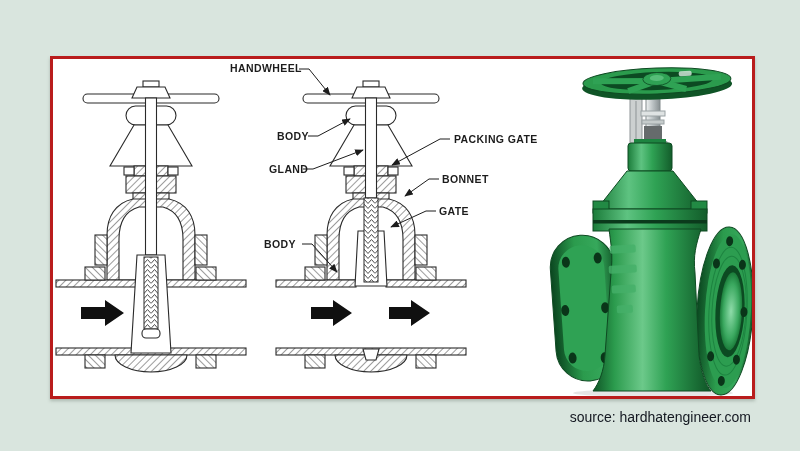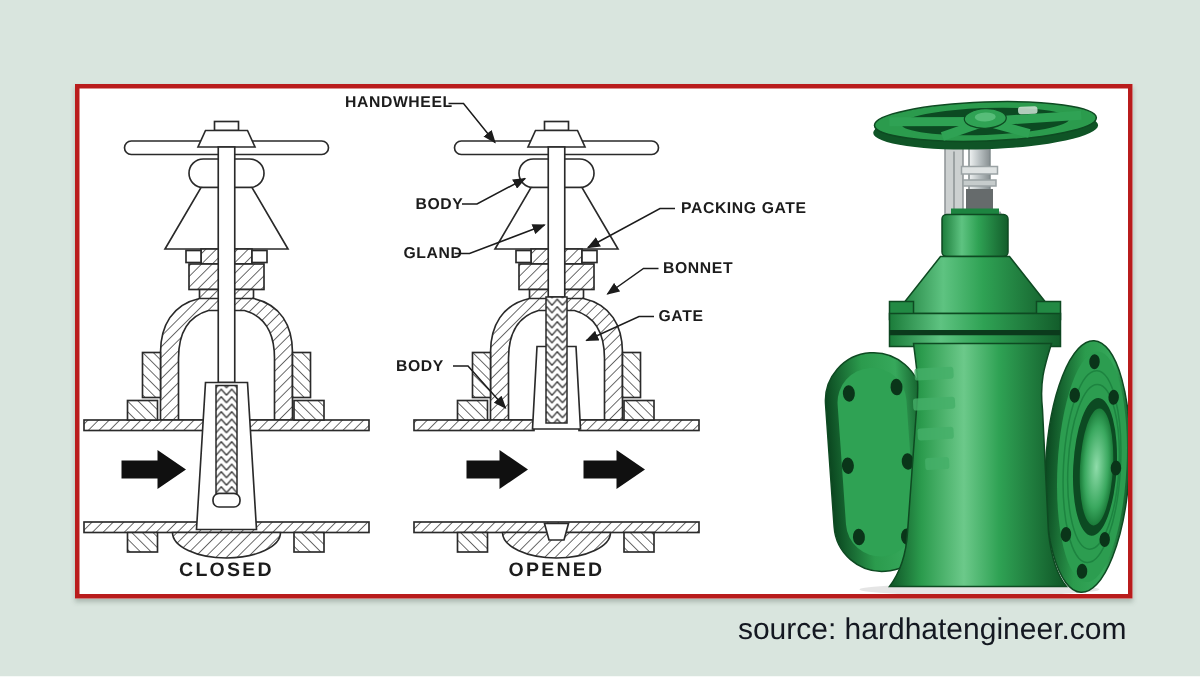--- a/index.html
+++ b/index.html
@@ -20,21 +20,21 @@
     font-weight:bold;font-size:10.5px;letter-spacing:.4px;
     color:var(--label-text,#1c1c1c);
   }
   .cap{
     position:absolute;width:100px;text-align:center;white-space:nowrap;
     font-weight:bold;font-size:13px;letter-spacing:1.5px;
     color:var(--label-text,#1c1c1c);
   }
   .source{
     position:absolute;right:49px;top:409px;
-    font-size:20px;color:var(--source-text,#141821);
+    font-size:14px;color:var(--source-text,#141821);
   }
   
   .ln{fill:#ffffff;stroke:var(--line,#2a2a2a);stroke-width:1.1;}
   .ht{fill:url(#hatch);stroke:var(--line,#2a2a2a);stroke-width:1.1;}
   .ht2{fill:url(#hatch2);stroke:var(--line,#2a2a2a);stroke-width:1.1;}
   .thr{fill:url(#threads);stroke:var(--line,#2a2a2a);stroke-width:1;}
   .leader{fill:none;stroke:var(--label-text,#1c1c1c);stroke-width:1;marker-end:url(#arr);}
   .flow{fill:#101010;stroke:none;}
 </style>
 </head>
@@ -231,18 +231,16 @@
     </svg>
 
     <div class="lbl" style="left:177px;top:3px">HANDWHEEL</div>
     <div class="lbl" style="left:224px;top:71px">BODY</div>
     <div class="lbl" style="left:216px;top:104px">GLAND</div>
     <div class="lbl" style="left:401px;top:74px">PACKING GATE</div>
     <div class="lbl" style="left:389px;top:114px">BONNET</div>
     <div class="lbl" style="left:386px;top:146px">GATE</div>
     <div class="lbl" style="left:211px;top:179px">BODY</div>
 
-    <div class="cap" style="left:48px;top:313px">CLOSED</div>
-    <div class="cap" style="left:268px;top:313px">OPENED</div>
   </div>
 
   <div class="source">source: hardhatengineer.com</div>
 </div>
 
 </body></html>

